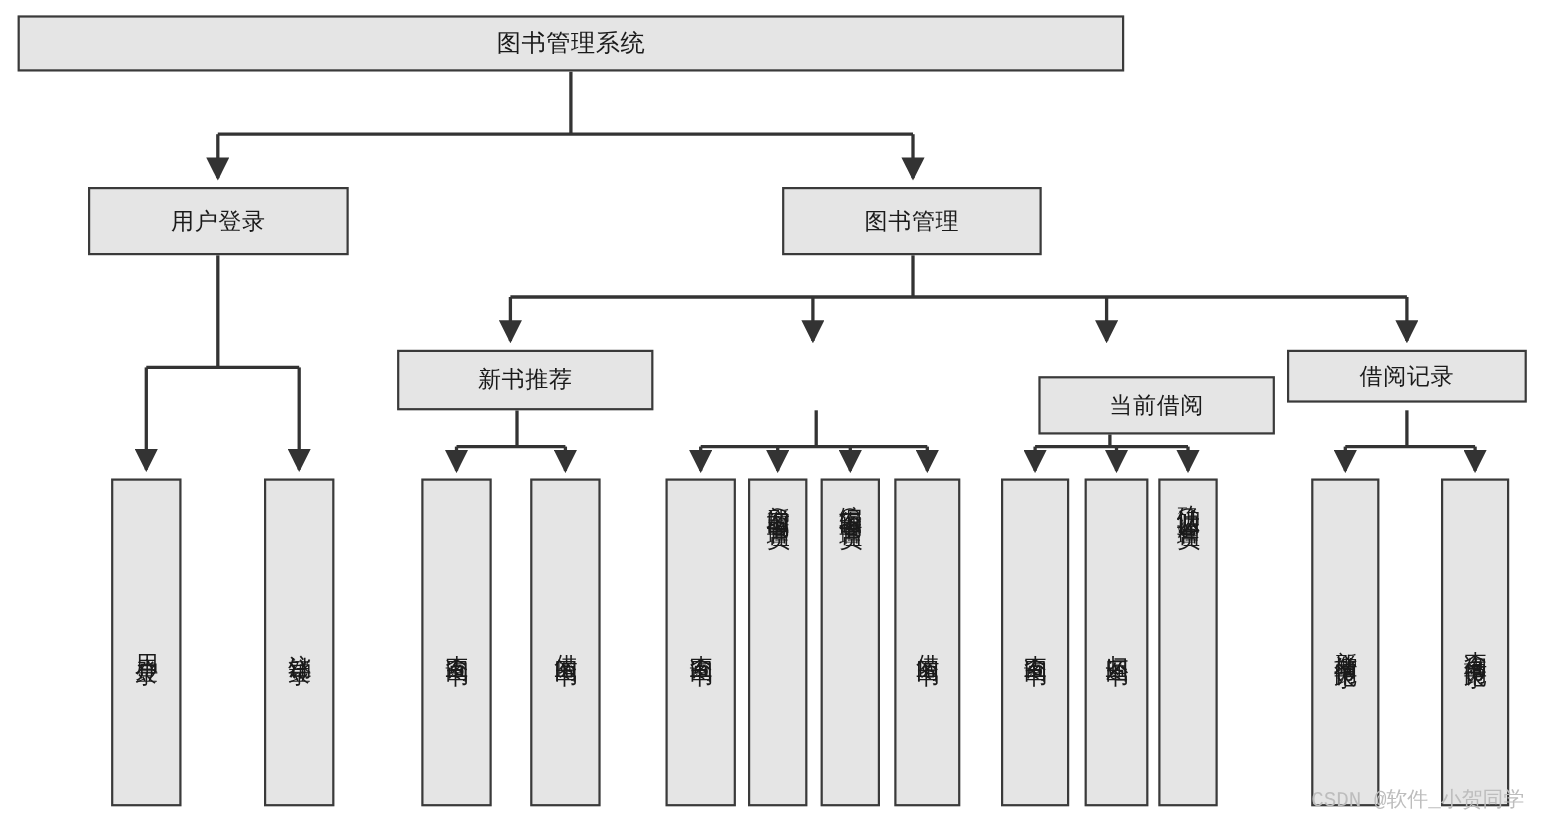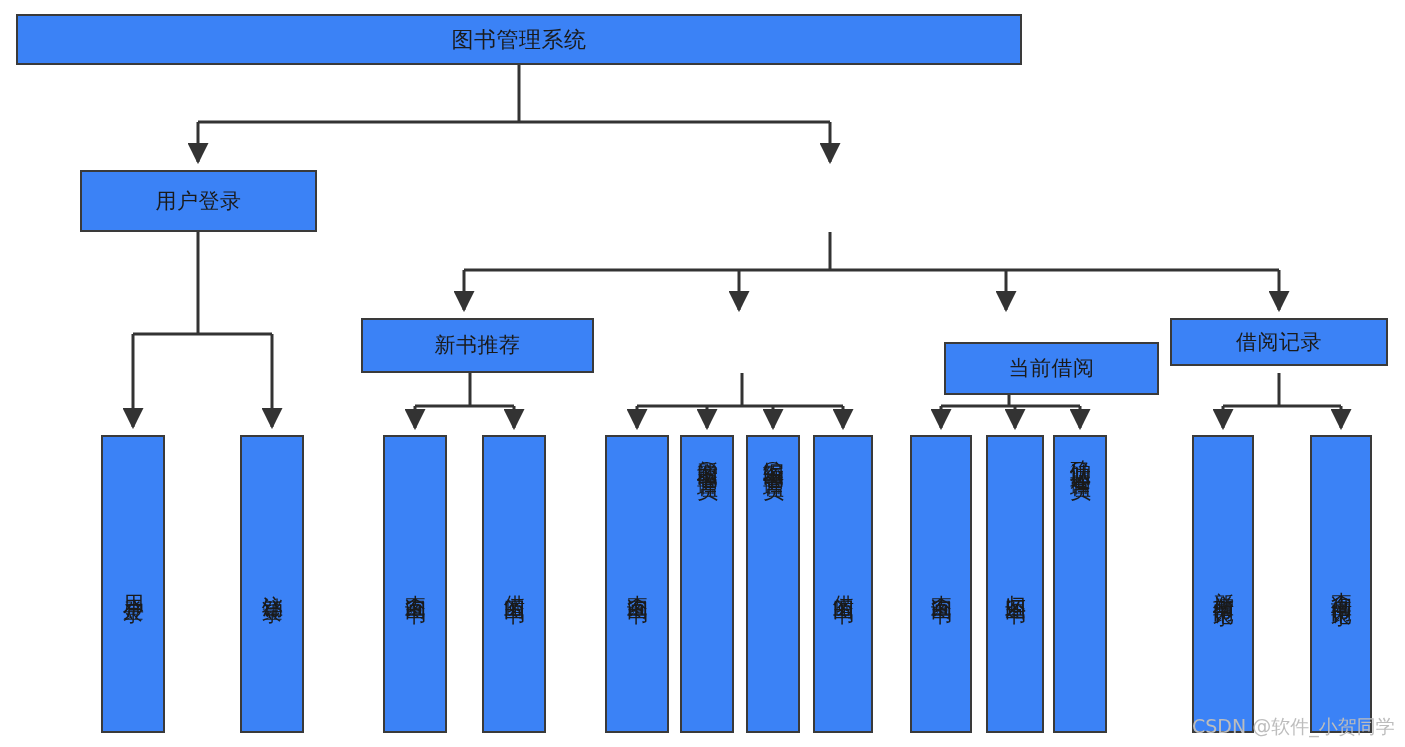--- a/index.html
+++ b/index.html
@@ -22,21 +22,21 @@
     position: absolute;
     left: 0;
     top: 0;
     width: 1405px;
     height: 747px;
     pointer-events: none;
   }
   .node {
     position: absolute;
     box-sizing: border-box;
-    background: #3b82f6;
+    background: #e5e5e5;
     border: 2px solid #3a3a3a;
     display: flex;
     align-items: center;
     justify-content: center;
     color: #1a1a1a;
   }
   .node-label {
     display: block;
     text-align: center;
     line-height: 1.18;
@@ -131,20 +131,23 @@
     </g>
   </svg>
 
   <div class="node horiz root" id="node-root" style="left: 16px; top: 14px; width: 1006px; height: 51px;">
     <span class="node-label">图书管理系统</span>
   </div>
 
   <div class="node horiz" id="node-user-login" style="left: 80px; top: 170px; width: 237px; height: 62px;">
     <span class="node-label">用户登录</span>
   </div>
+  <div class="node horiz" id="node-book-manage" style="left: 711px; top: 170px; width: 236px; height: 62px;">
+    <span class="node-label">图书管理</span>
+  </div>
 
   <div class="node horiz" id="node-new-book-rec" style="left: 361px; top: 318px; width: 233px; height: 55px;">
     <span class="node-label">新书推荐</span>
   </div>
   <div class="node horiz" id="node-current-borrow" style="left: 944px; top: 318px; width: 215px; height: 53px; margin-top: 24px;">
     <span class="node-label">当前借阅</span>
   </div>
   <div class="node horiz" id="node-borrow-record" style="left: 1170px; top: 318px; width: 218px; height: 48px;">
     <span class="node-label">借阅记录</span>
   </div>
@@ -184,14 +187,14 @@
         <span class="node-label">确认归还（管理员）</span>
       </div>
       <div class="node vert centered" id="leaf-add-record" style="left: 1192px; top: 435px; width: 62px; height: 298px;">
         <span class="node-label">新增借阅记录</span>
       </div>
       <div class="node vert centered" id="leaf-query-record" style="left: 1310px; top: 435px; width: 62px; height: 298px;">
         <span class="node-label">查询借阅记录</span>
       </div>
     </div>
 
-  <div class="watermark" id="watermark" style="left: 1192px; top: 714px;">CSDN @软件_小贺同学</div>
+  <div class="watermark" id="watermark" style="left: 1192px; top: 714px; font-family: Liberation Mono, monospace;">CSDN @软件_小贺同学</div>
 </div>
 
 </body></html>

